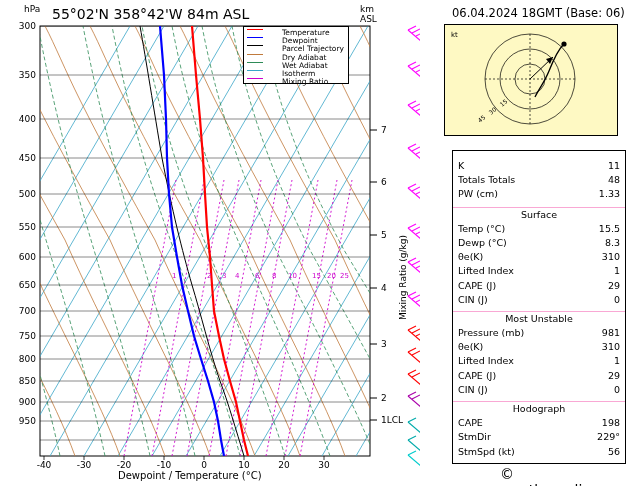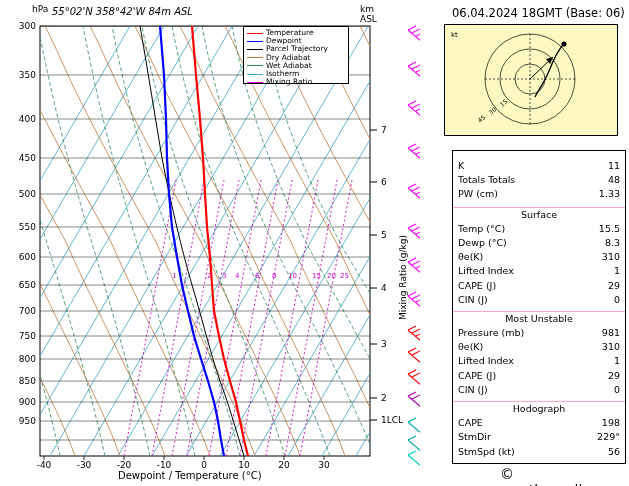--- a/index.html
+++ b/index.html
@@ -1,27 +1,27 @@
 <!DOCTYPE html>
 <html><head>
 <meta charset="utf-8">
 <style>
   html,body{margin:0;padding:0;}
   body{width:629px;height:486px;background:#ffffff;font-family:"DejaVu Sans",sans-serif;position:relative;overflow:hidden;}
   .abs{position:absolute;}
   #skewt-panel{left:0;top:0;width:420px;height:486px;}
   svg{display:block;}
   #legend-box{left:243px;top:26px;width:106px;height:58px;background:#ffffff;border:1px solid #000;font-size:7.5px;line-height:8.2px;padding:2px 3px;box-sizing:border-box;}
-  .leg-row{display:flex;align-items:center;height:8.2px;}
+  .leg-row{display:flex;height:8.2px;gap:16px;}
   .leg-swatch{width:16px;height:0;border-top-width:1.4px;border-top-style:solid;margin-right:3px;flex:0 0 16px;}
   .leg-text{font-size:7.5px;color:#000;white-space:nowrap;}
-  #title-left{left:52px;top:6px;font-size:10px;color:#000;font-family:"DejaVu Sans",sans-serif;font-style:italic;}
+  #title-left{left:52px;top:6px;font-size:14px;color:#000;font-family:"DejaVu Sans",sans-serif;}
   #title-right{left:452px;top:6px;font-size:11.5px;color:#000;}
   #km-label{left:360px;top:4px;font-size:9px;color:#000;line-height:10px;text-align:left;}
-  #hpa-label{left:24px;top:4px;font-size:9px;color:#000;margin-left:8px;}
+  #hpa-label{left:24px;top:4px;font-size:9px;color:#000;}
   #hodo-box{left:444px;top:24px;width:172px;height:110px;border:1px solid #000;background:#fef9c3;}
   #info-box{left:452px;top:150px;width:172px;height:312px;border:1px solid #000;background:#fff;font-size:9.5px;}
   .info-line{display:flex;justify-content:space-between;padding:0 5px;height:14.2px;line-height:14.2px;}
   .info-head{text-align:center;height:14.2px;line-height:14.2px;border-top:1px solid #f9a8d4;}
   .info-head:first-child{border-top:none;}
   .k-lbl{white-space:nowrap;}
   .k-val{white-space:nowrap;}
   #footer{left:500px;top:466px;font-size:14px;color:#000;}
   #mixing-label{left:383px;top:205px;font-size:9px;color:#000;transform:rotate(-90deg);transform-origin:0 0;white-space:nowrap;}
   #xaxis-title{left:118px;top:470px;font-size:10px;color:#000;}

